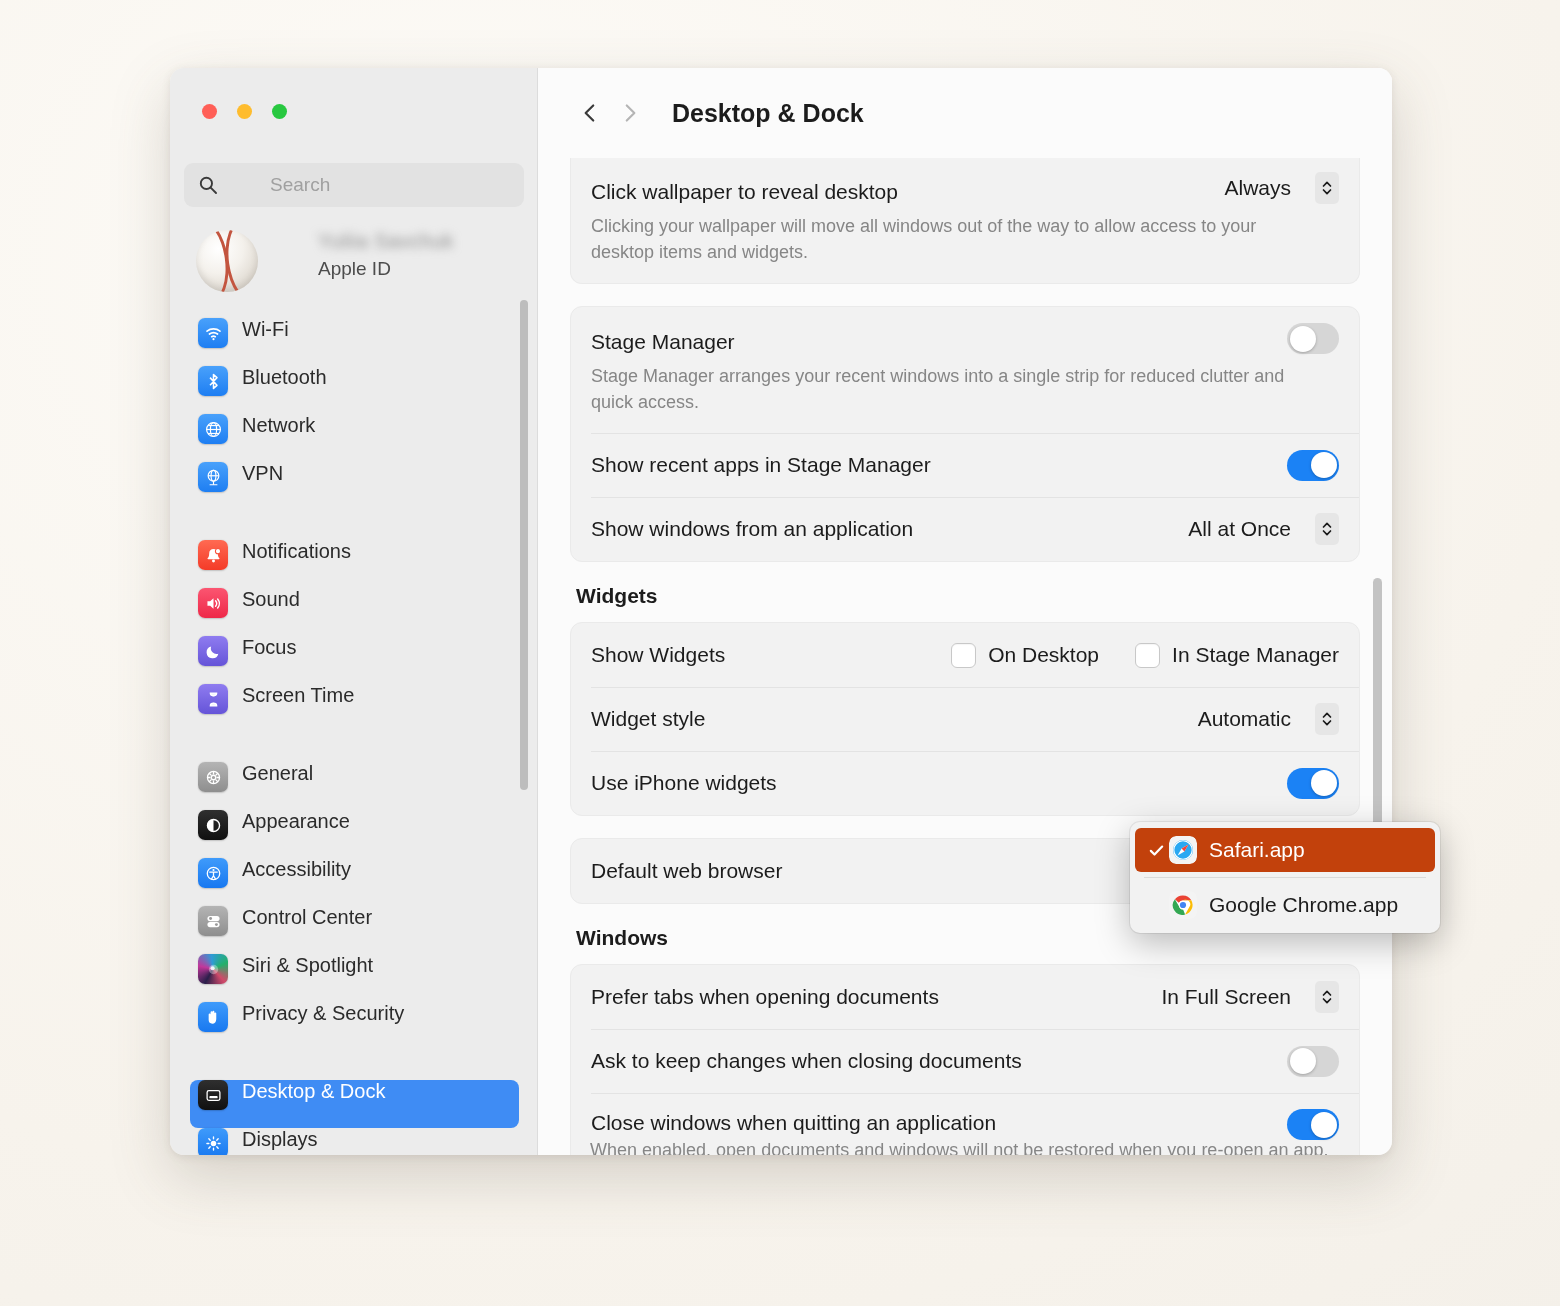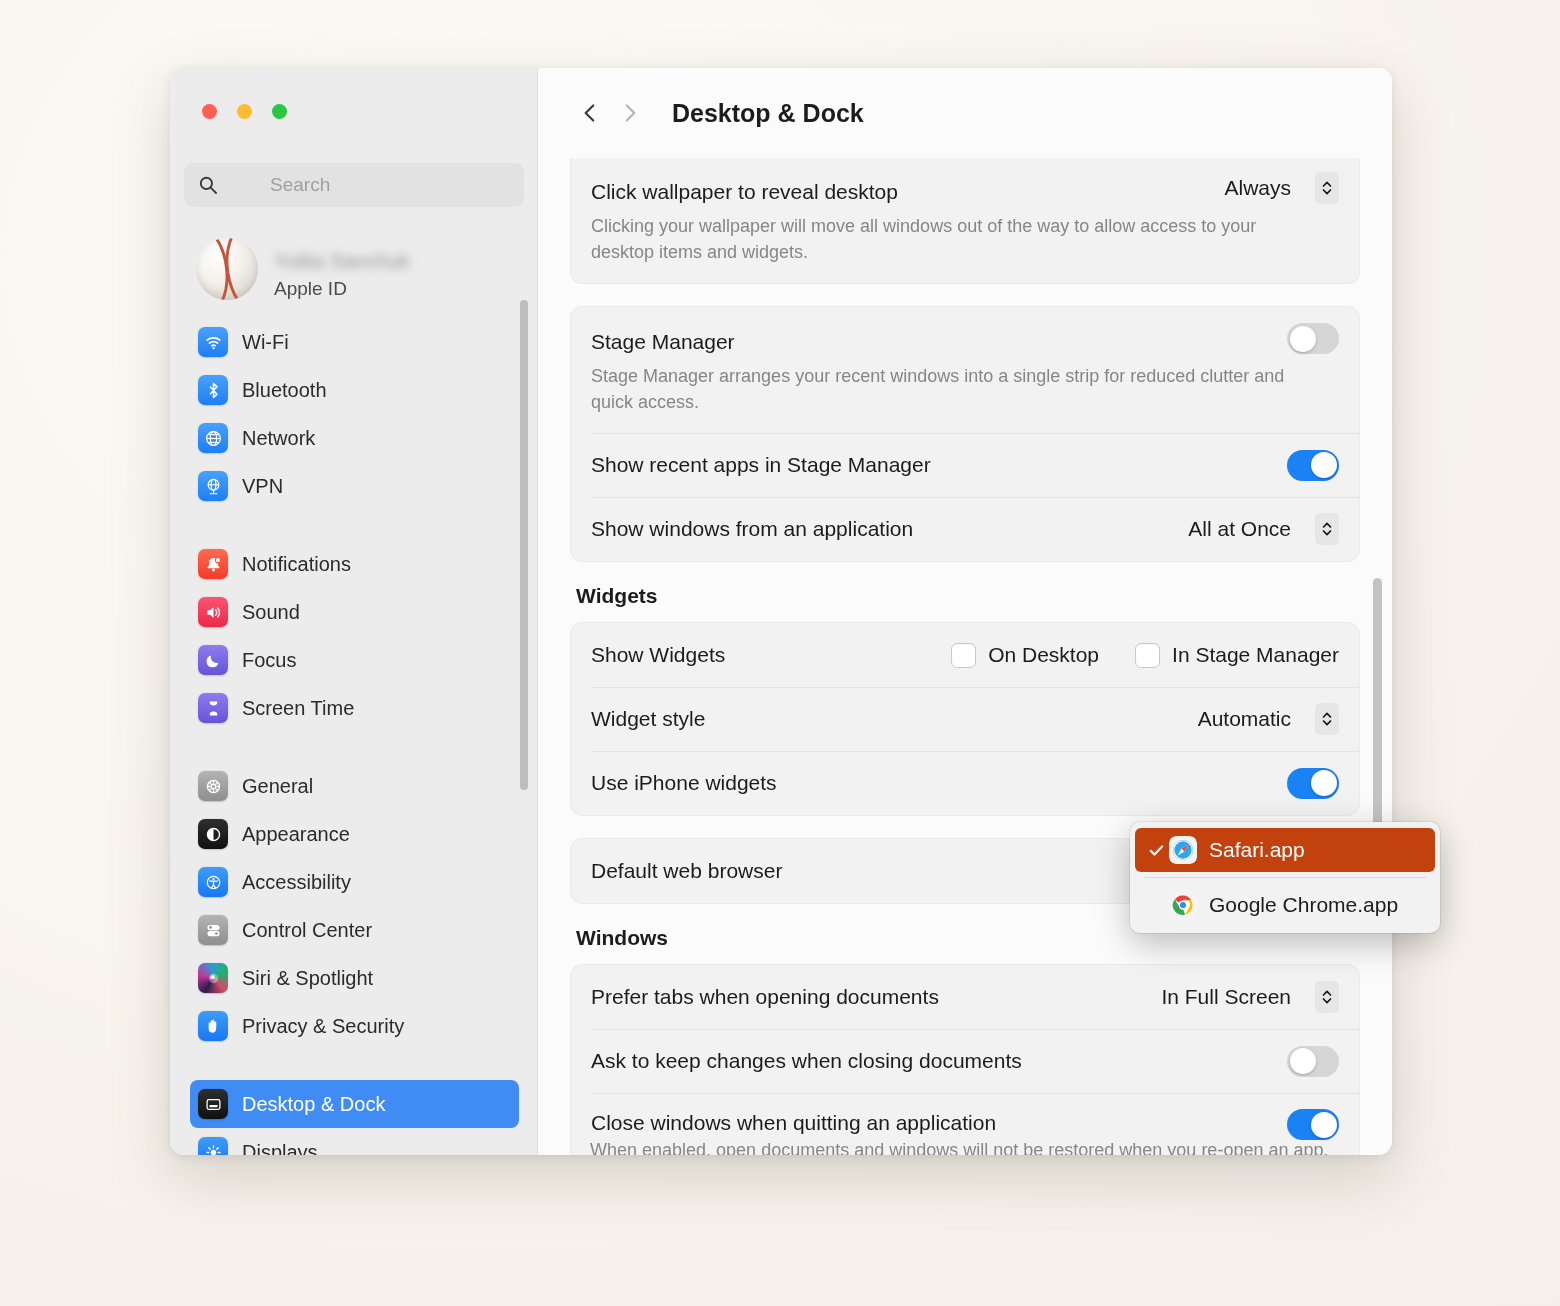--- a/index.html
+++ b/index.html
@@ -39,22 +39,22 @@
   .search-input {
     border:none; background:transparent; outline:none; width:100%;
     font-family:"Liberation Sans", sans-serif; font-size:19px; color:#3a3a3a;margin-left:42px;
   }
   .search-input::placeholder { color:#a0a0a0; }
 
   .sidebar-scroll {
     position:absolute; left:0; top:152px; right:0; bottom:0; overflow:hidden;
   }
   .account-row {
-    display:flex; align-items:flex-end; height:70px; margin:10px 18px 0 20px;
-    padding:0 6px; border-radius:8px; cursor:default;
+    display:flex; align-items:flex-start; height:70px; margin:10px 18px 0 20px;
+    padding:0 6px; border-radius:8px; cursor:default;gap:44px;
   }
   .avatar {
     width:62px; height:62px; border-radius:50%; flex:0 0 62px; margin-right:16px;
     background:
       radial-gradient(circle at 36% 30%, #ffffff 0%, #f4f1ec 42%, #ddd7ce 78%, #c9c1b6 100%);
     position:relative; overflow:hidden;
     box-shadow:inset 0 -3px 7px rgba(0,0,0,.10);
   }
   .avatar .seam {
     position:absolute; width:46px; height:86px; border:3px solid #c3553f;
@@ -64,21 +64,21 @@
   .avatar .seam.b { left:30px; top:-12px; transform:rotate(172deg); }
   .acct-text { display:flex; flex-direction:column; gap:5px; }
   .acct-name {
     font-size:20px; color:#8d8d8d; filter:blur(5px); letter-spacing:.4px; user-select:none;
   }
   .acct-sub { font-size:19px; color:#4c4c4c; }
 
   .group { margin-top:18px; }
   .group.gap { margin-top:30px; }
   .item {
-    display:flex; align-items:center; height:48px; margin:0 18px 0 20px;
+    display:flex; align-items:flex-start; height:48px; margin:0 18px 0 20px;
     padding:0 8px; border-radius:8px; cursor:default;
   }
   .item.selected { background:#3f8cf4; }
   .item.selected .item-label { color:#fff; }
   .icon {
     width:30px; height:30px; border-radius:7px; flex:0 0 30px; margin-right:14px;
     display:flex; align-items:center; justify-content:center; color:#fff;
     box-shadow:0 .5px 1.5px rgba(0,0,0,.18);
   }
   .icon svg { display:block; }

